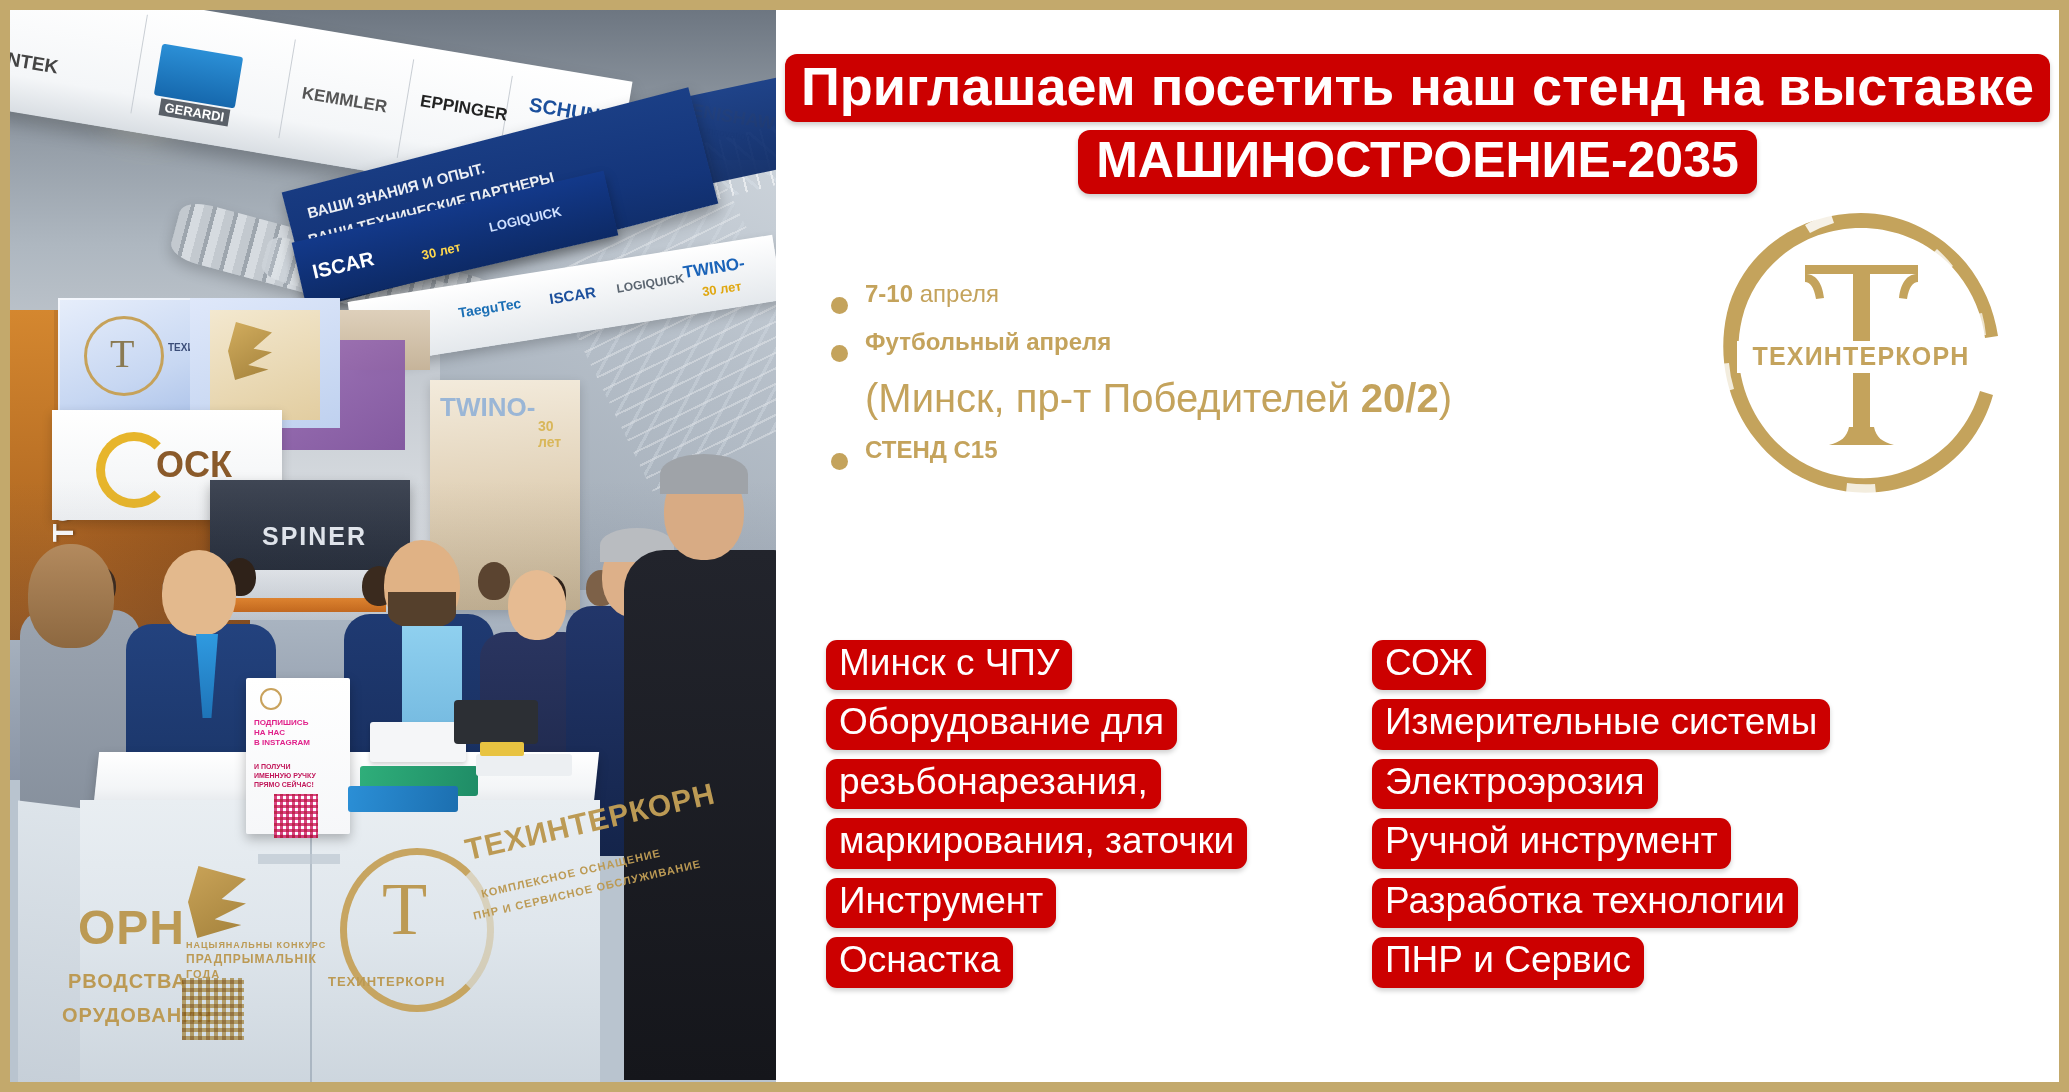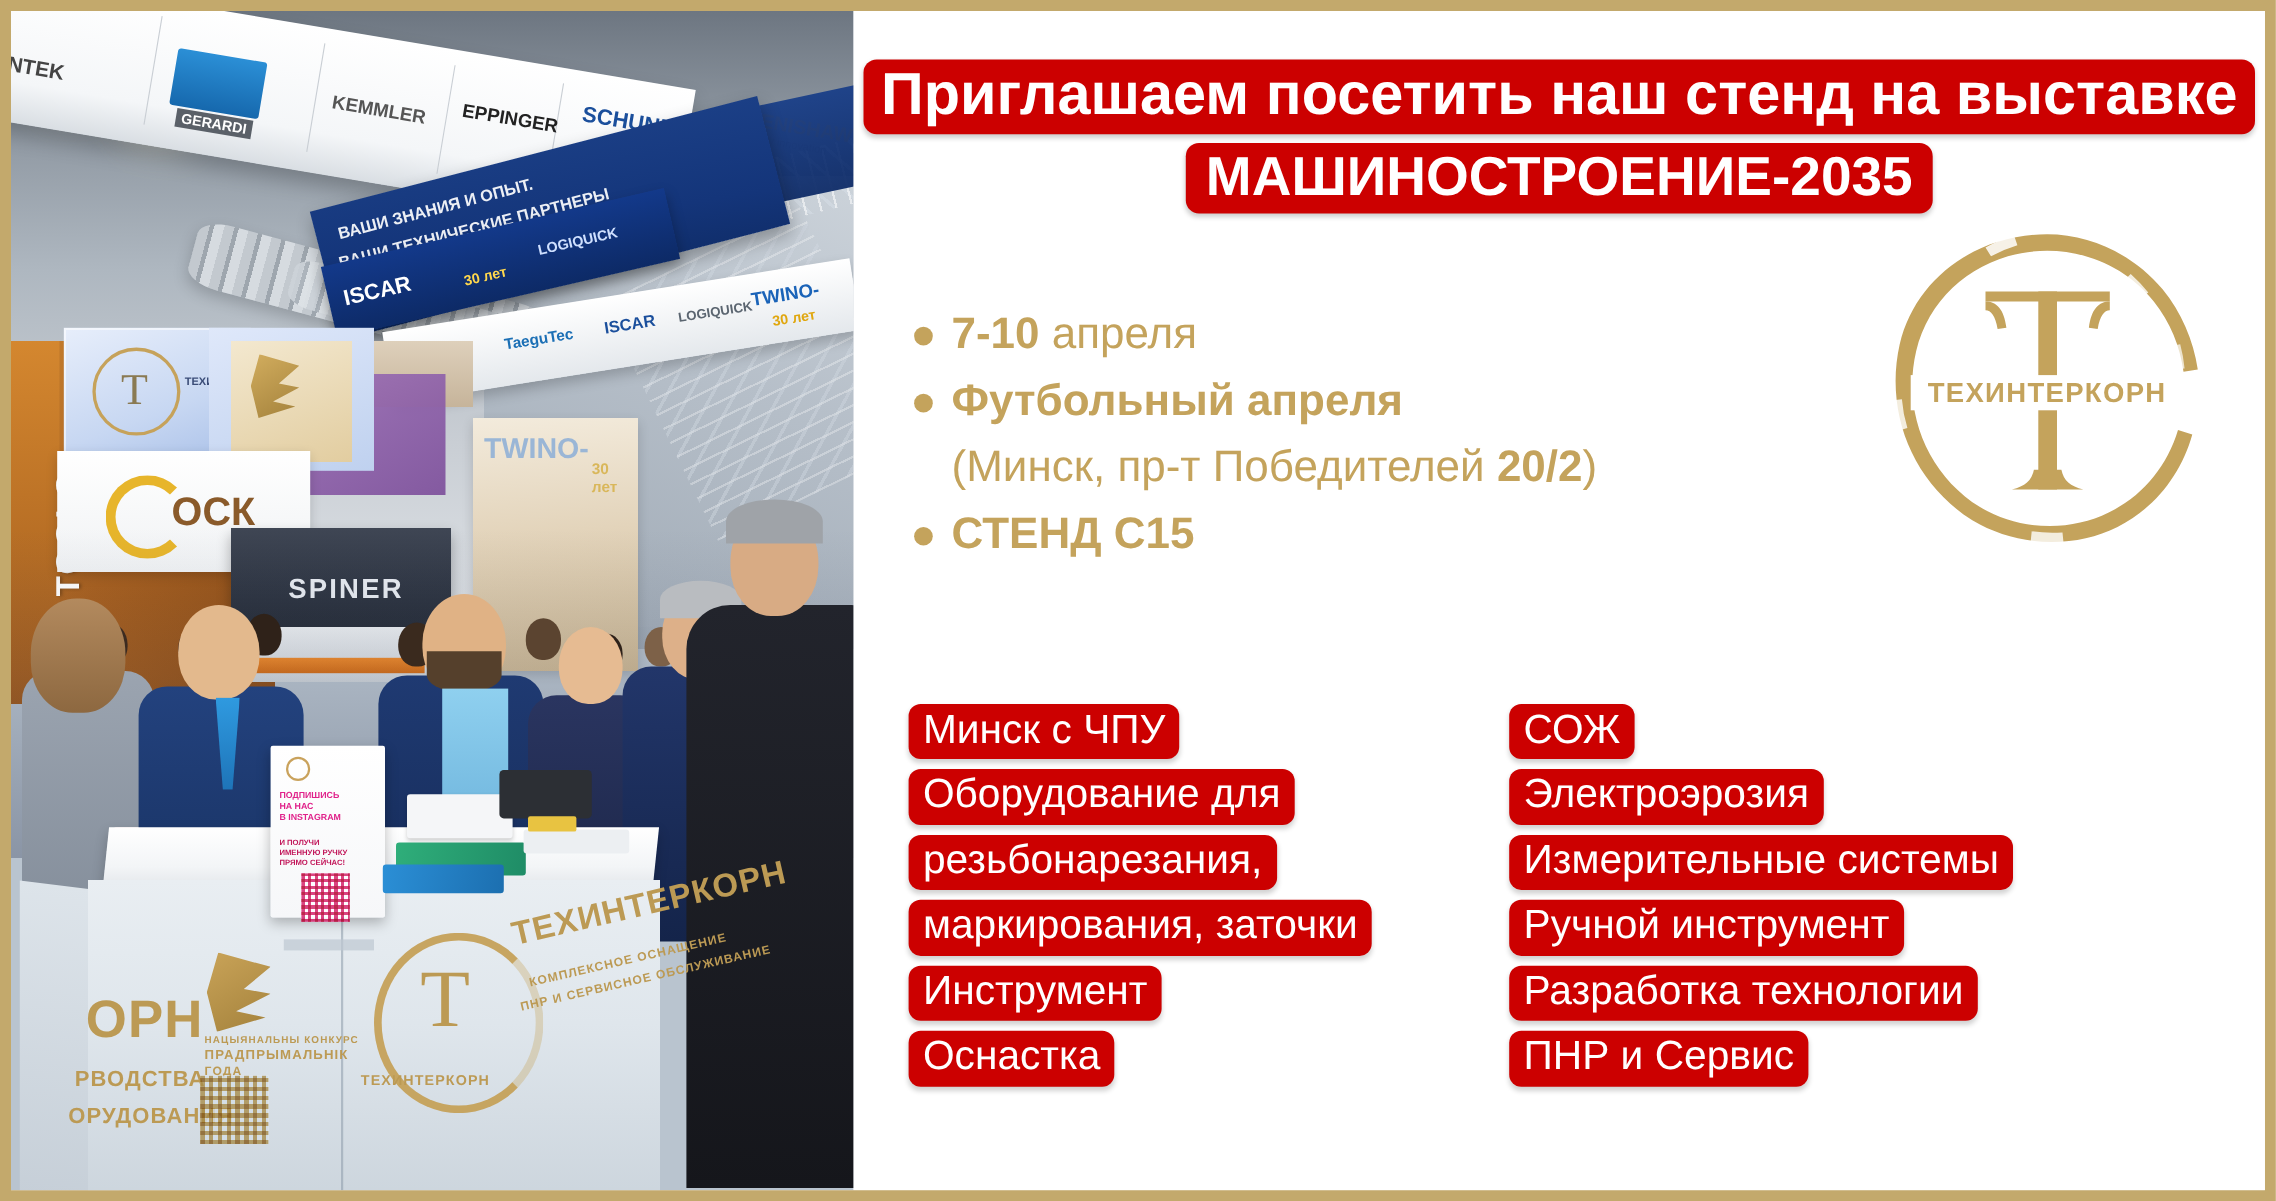--- a/index.html
+++ b/index.html
@@ -275,21 +275,21 @@
   #title-line-2 .hl{
     font-size:50px;font-weight:bold;line-height:1.04;padding:4px 18px 8px 18px;
   }
 
   #bullets{
     position:absolute;left:55px;top:270px;width:760px;
     color:#c4a35c;
   }
   .bullet-row{
     display:flex;align-items:flex-start;margin-bottom:14px;
-    font-size:40px;line-height:1.18;
+    font-size:24px;line-height:1.18;
   }
   .dot{
     flex:0 0 auto;width:17px;height:17px;border-radius:50%;
     background:#c4a35c;margin-top:17px;margin-right:17px;
   }
   .bullet-text{font-weight:bold;}
   .bullet-text .reg{font-weight:normal;}
   .sub-line{
     margin-left:34px;font-size:40px;font-weight:normal;
     color:#c4a35c;margin-top:-2px;margin-bottom:14px;line-height:1.2;
@@ -558,21 +558,21 @@
       <span class="tag">Минск с ЧПУ</span>
       <span class="tag">Оборудование для</span>
       <span class="tag">резьбонарезания,</span>
       <span class="tag">маркирования, заточки</span>
       <span class="tag">Инструмент</span>
       <span class="tag">Оснастка</span>
     </div>
 
     <div class="tagcol" id="tags-right">
       <span class="tag">СОЖ</span>
+      <span class="tag">Измерительные системы</span>
       <span class="tag">Электроэрозия</span>
-      <span class="tag">Измерительные системы</span>
       <span class="tag">Ручной инструмент</span>
       <span class="tag">Разработка технологии</span>
       <span class="tag">ПНР и Сервис</span>
     </div>
 
   </div>
 </div>
 
 </body></html>

